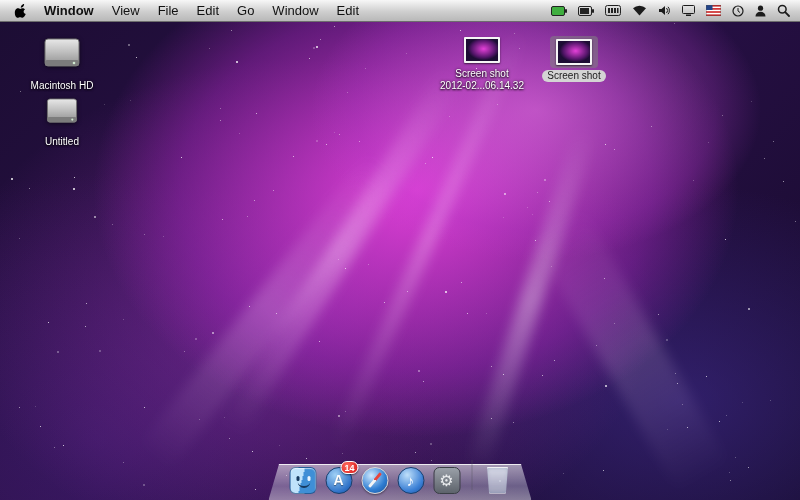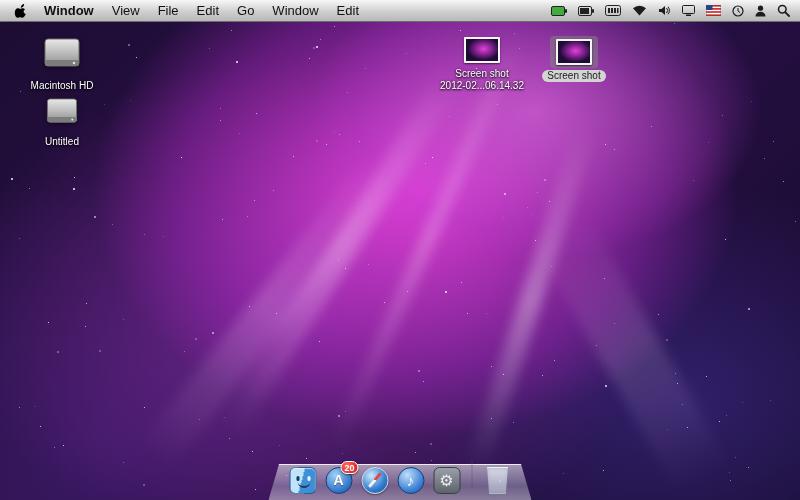--- a/index.html
+++ b/index.html
@@ -399,21 +399,21 @@
   </div>
 
   <div id="dock">
     <div id="dock-shelf"></div>
     <div id="dock-items">
       <div class="dock-item">
         <div class="icon-finder"></div>
       </div>
       <div class="dock-item">
         <div class="icon-appstore">A</div>
-        <div class="badge">20</div>
+        <div class="badge">14</div>
       </div>
       <div class="dock-item">
         <div class="icon-safari"></div>
       </div>
       <div class="dock-item">
         <div class="icon-itunes">♪</div>
       </div>
       <div class="dock-item">
         <div class="icon-prefs">⚙</div>
       </div>

